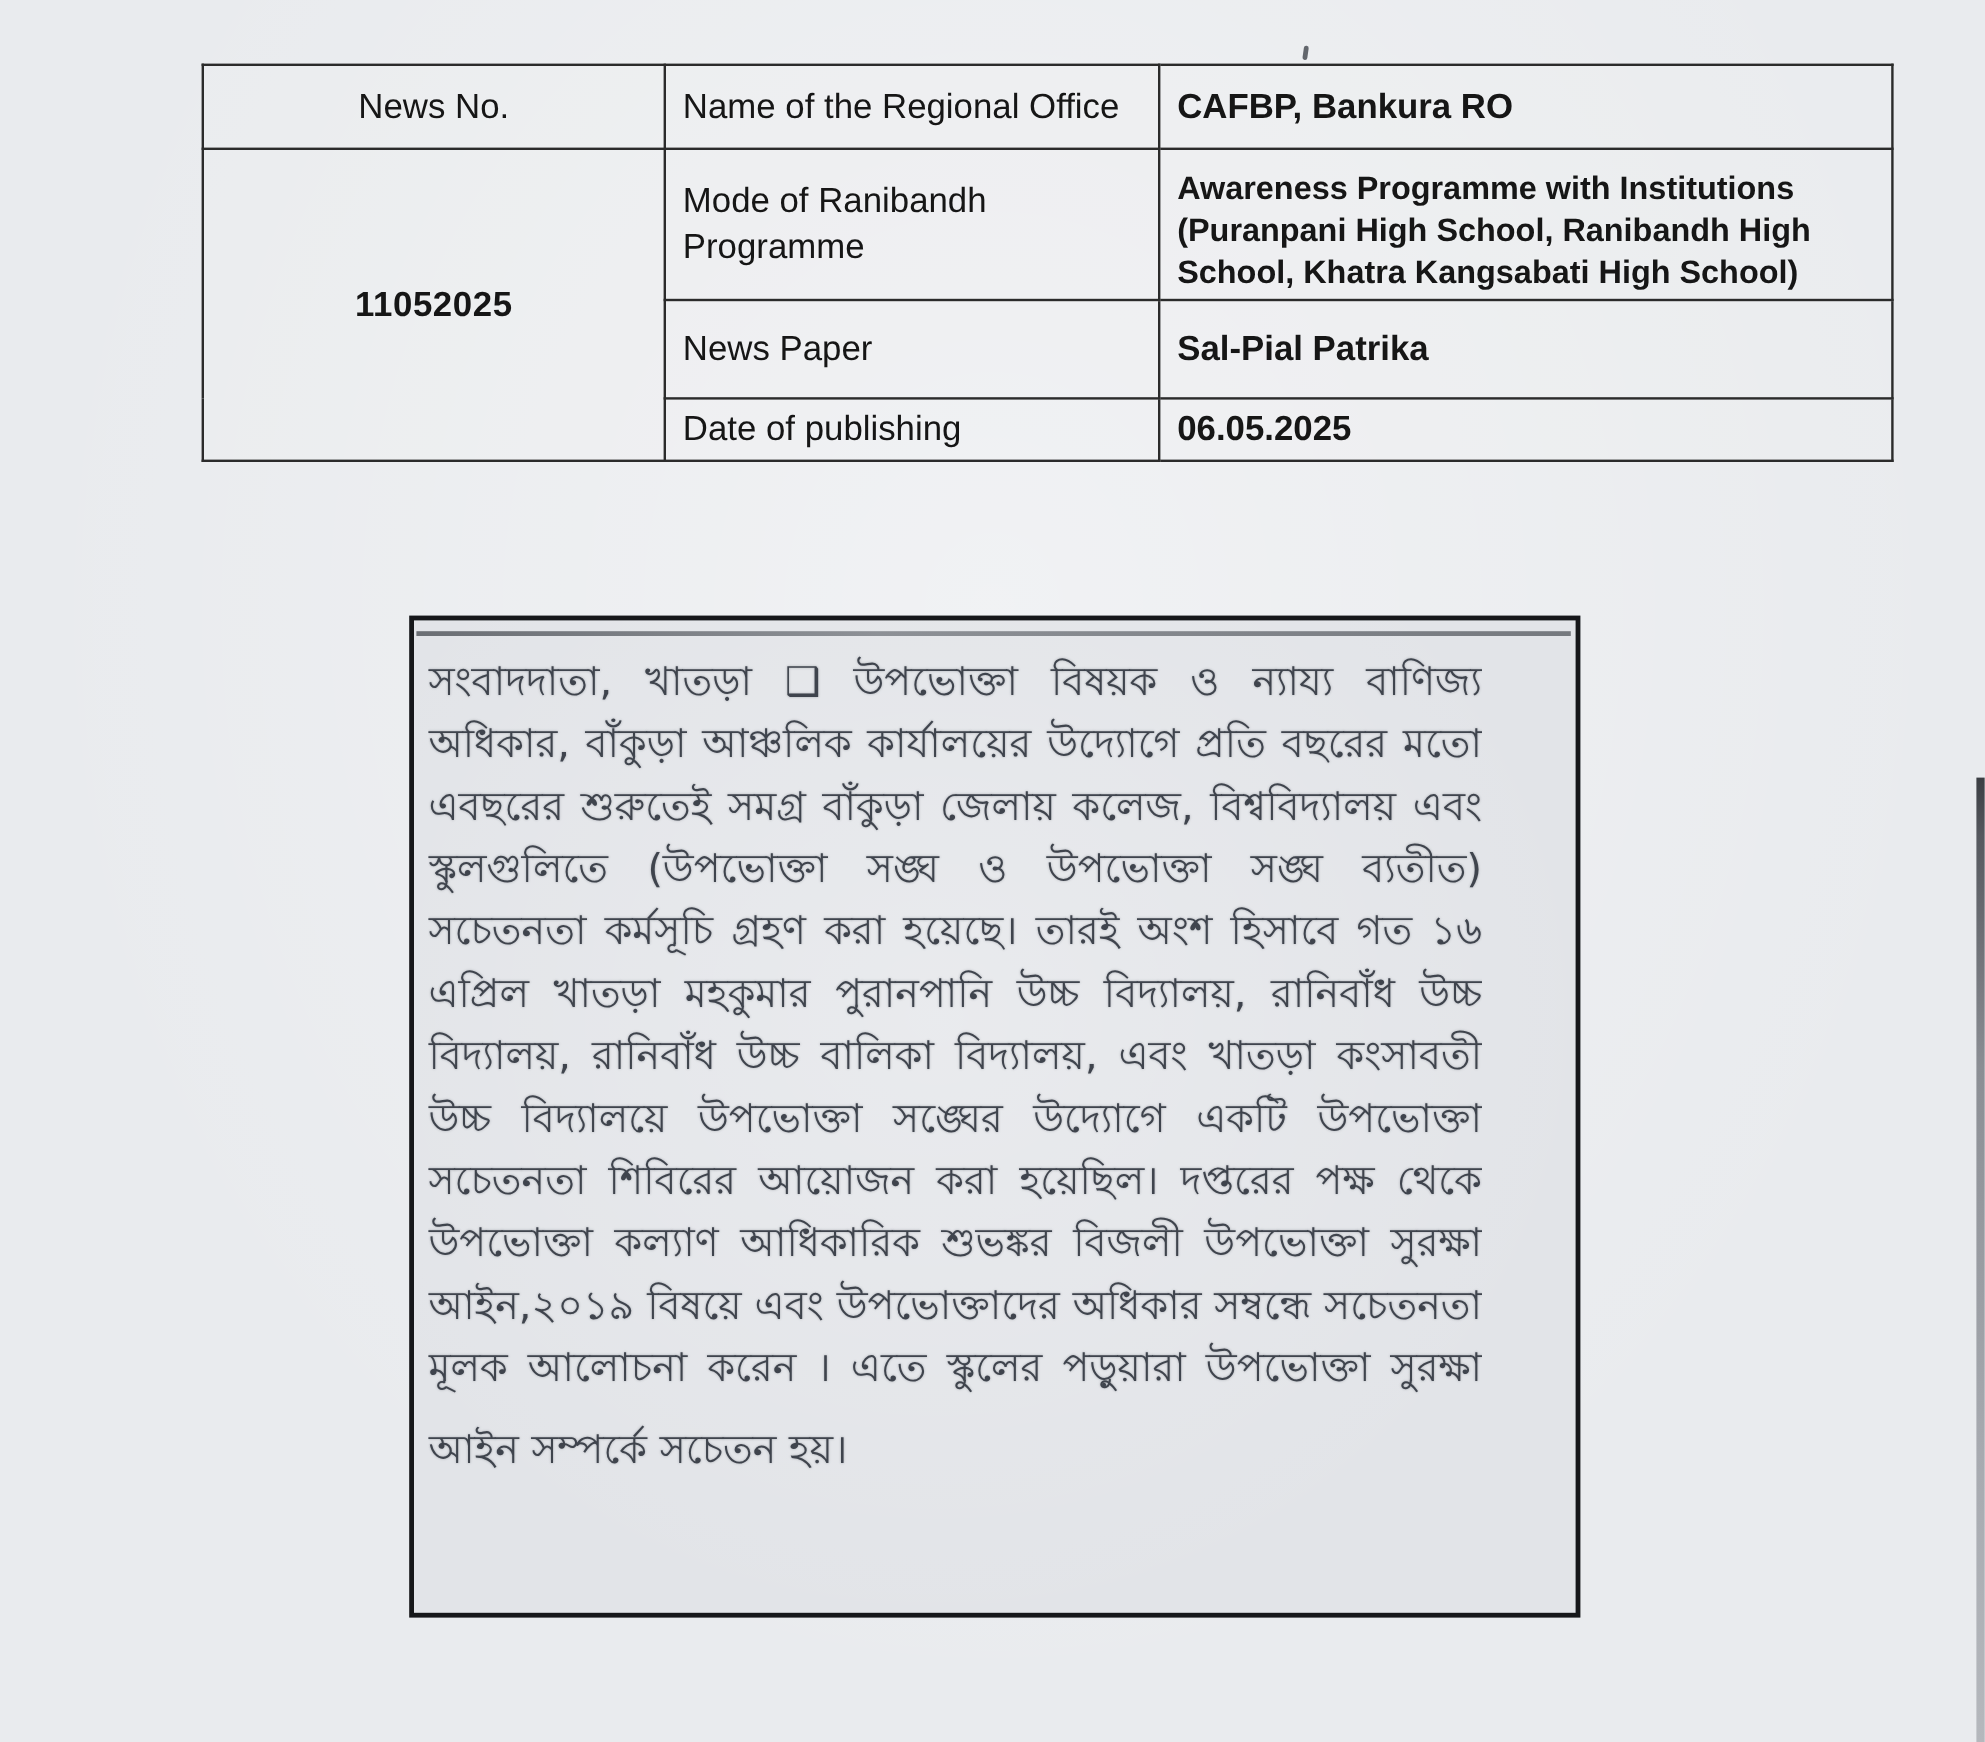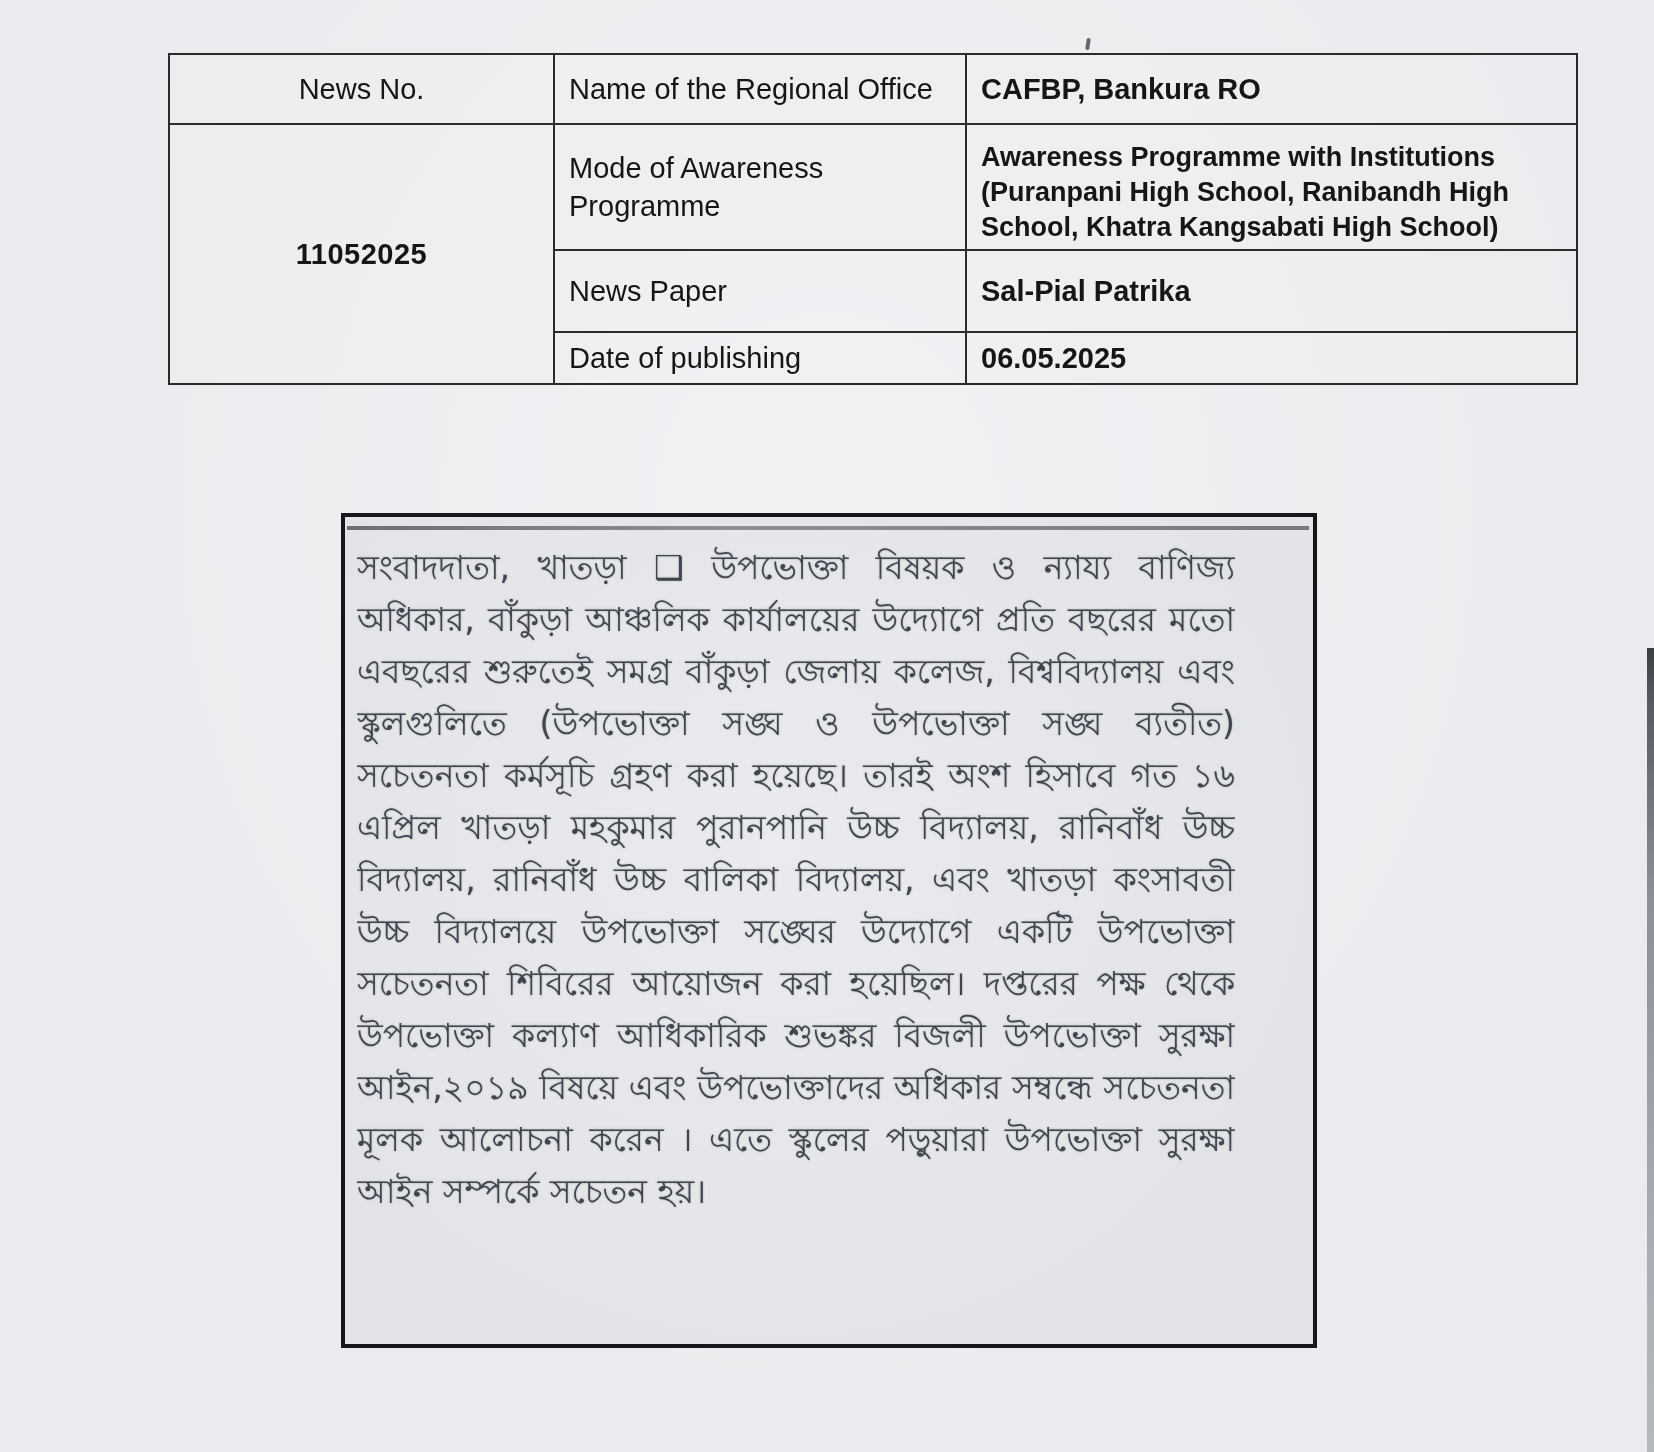--- a/index.html
+++ b/index.html
@@ -92,38 +92,39 @@
     height:52px;
     line-height:52px;
     text-align:justify;
     text-align-last:justify;
     white-space:normal;
     overflow:hidden;
   }
   .clip-line:last-child{
     text-align:left;
     text-align-last:left;
+    margin-top:16px;
   }
 </style>
 </head>
 <body>
 
 <span class="speck"></span>
 <div class="scan-strip"></div>
 
 <table class="meta">
   <tbody>
       <tr class="r1">
     <td class="c1">News No.</td>
     <td class="c2">Name of the Regional Office</td>
     <td class="c3">CAFBP, Bankura RO</td>
   </tr>
   <tr class="r2">
     <td class="c1 num" rowspan="3">11052025</td>
-    <td class="c2">Mode of Awareness Programme</td>
+    <td class="c2">Mode of Ranibandh Programme</td>
     <td class="c3">Awareness Programme with Institutions (Puranpani High School, Ranibandh High School, Khatra Kangsabati High School)</td>
   </tr>
   <tr class="r3">
     <td class="c2">News Paper</td>
     <td class="c3">Sal-Pial Patrika</td>
   </tr>
   <tr class="r4">
     <td class="c2">Date of publishing</td>
     <td class="c3">06.05.2025</td>
   </tr>

